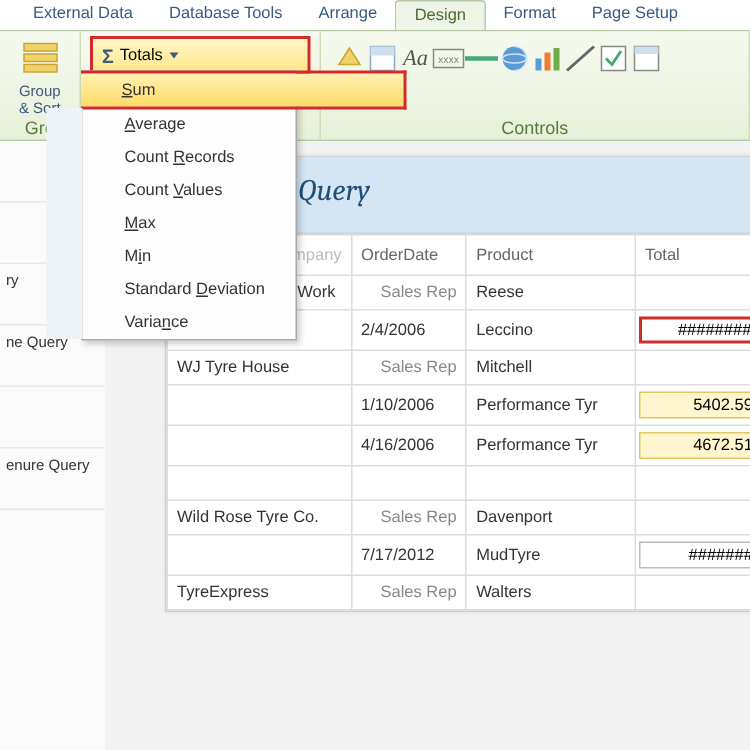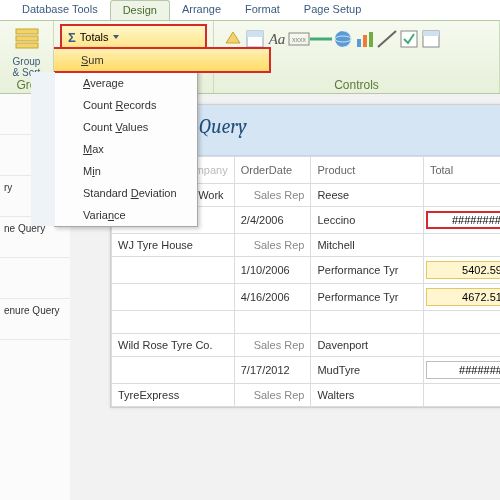--- a/index.html
+++ b/index.html
@@ -33,23 +33,24 @@
   .grid td.sr { color:#888; text-align:right;margin-left:40px; }
   .grid td.total-cell { padding:2px; }
   .tot-input { width:100%; height:18px; border:1px solid #bcbcbc; box-sizing:border-box; text-align:right; padding-right:4px; background:#fff; font-size:11px; }
   .tot-input.yellow { background:#fff6cf; border-color:#e0c962; }
   .red-box { border:2px solid #d42a2a; }
 </style>
 </head>
 <body>
 
 <div class="tabs-row">
+  <div class="tab">External Data</div>
   <div class="tab">Database Tools</div>
+  <div class="tab">Arrange</div>
   <div class="tab active">Design</div>
-  <div class="tab">Arrange</div>
   <div class="tab">Format</div>
   <div class="tab">Page Setup</div>
 </div>
 
 <div class="ribbon">
   <div class="rgroup" style="width:54px;">
     <svg class="gs-icon" width="28" height="28" viewBox="0 0 28 28">
       <rect x="3" y="3" width="22" height="5" fill="#f3d26b" stroke="#c7a632"></rect>
         <rect x="3" y="10" width="22" height="5" fill="#f3d26b" stroke="#c7a632"></rect>
         <rect x="3" y="17" width="22" height="5" fill="#f3d26b" stroke="#c7a632"></rect>

